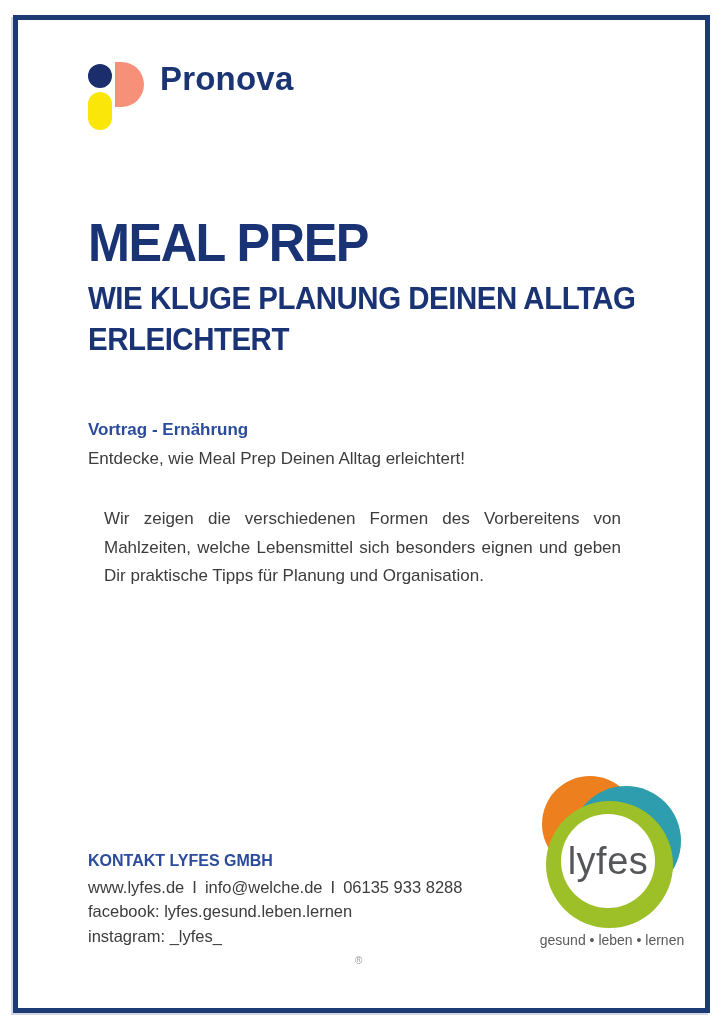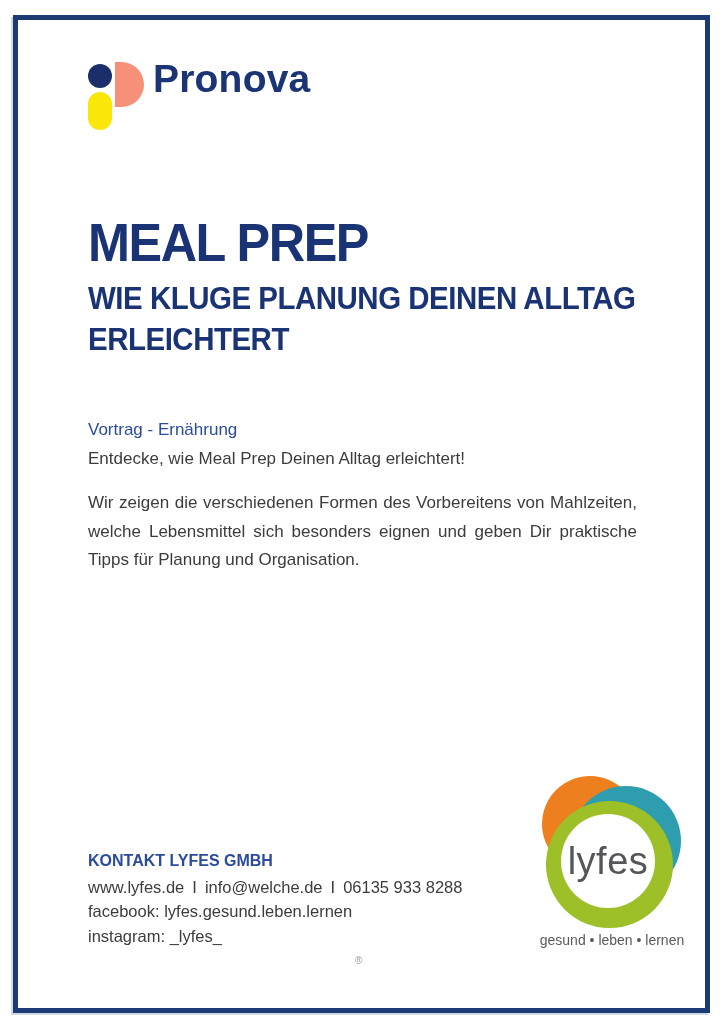--- a/index.html
+++ b/index.html
@@ -53,23 +53,23 @@
     background: #f69079;
   }
   .pronova-stem {
     position: absolute;
     left: 0; top: 30px;
     width: 24px; height: 38px;
     border-radius: 12px;
     background: #fbe60a;
   }
   .pronova-wordmark {
-    margin-left: 7px;
+    margin-left: 14px;
     color: #1b3474;
-    font-size: 39px;
+    font-size: 33px;
     line-height: 34px;
     font-weight: 600;
     letter-spacing: 0.2px;
   }
 
   
   .heading-block {
     position: absolute;
     left: 88px;
     top: 214px;
@@ -92,41 +92,41 @@
     line-height: 41px;
     margin: 6px 0 0 0;
   }
 
   
   .lecture-category {
     position: absolute;
     left: 88px;
     top: 420px;
     font-size: 17px;
-    font-weight: 400;
+    font-weight: 700;
     color: #2b4c9c;
   }
   .lecture-teaser {
     position: absolute;
     left: 88px;
     top: 449px;
     font-size: 17px;
     color: #3c3c3c;
   }
   .lecture-body {
     position: absolute;
     left: 88px;
     top: 489px;
     width: 549px;
     font-size: 17px;
     line-height: 28.6px;
     color: #3c3c3c;
     text-align: justify;
   }
-  .lecture-body p { margin: 0; }
+  .lecture-body p { margin: 16px; }
 
   
   .contact-block {
     position: absolute;
     left: 88px;
     top: 849px;
     font-size: 16.5px;
     line-height: 24.5px;
     color: #3c3c3c;
   }

